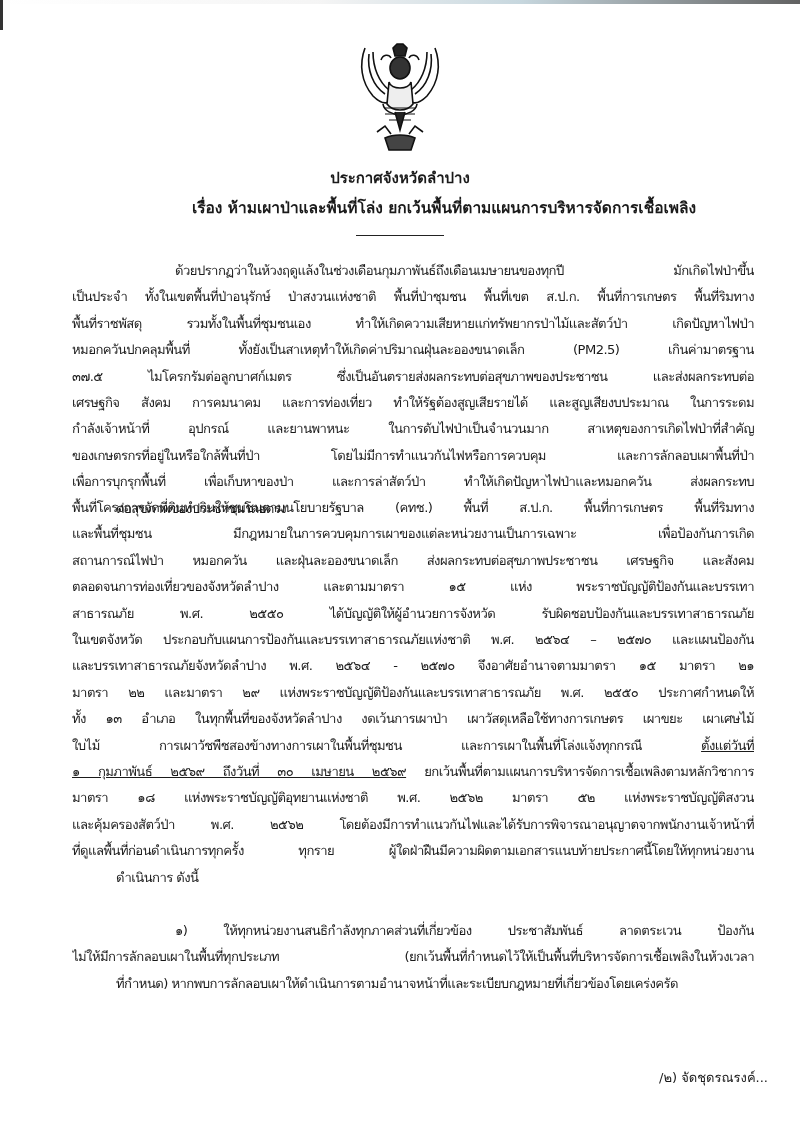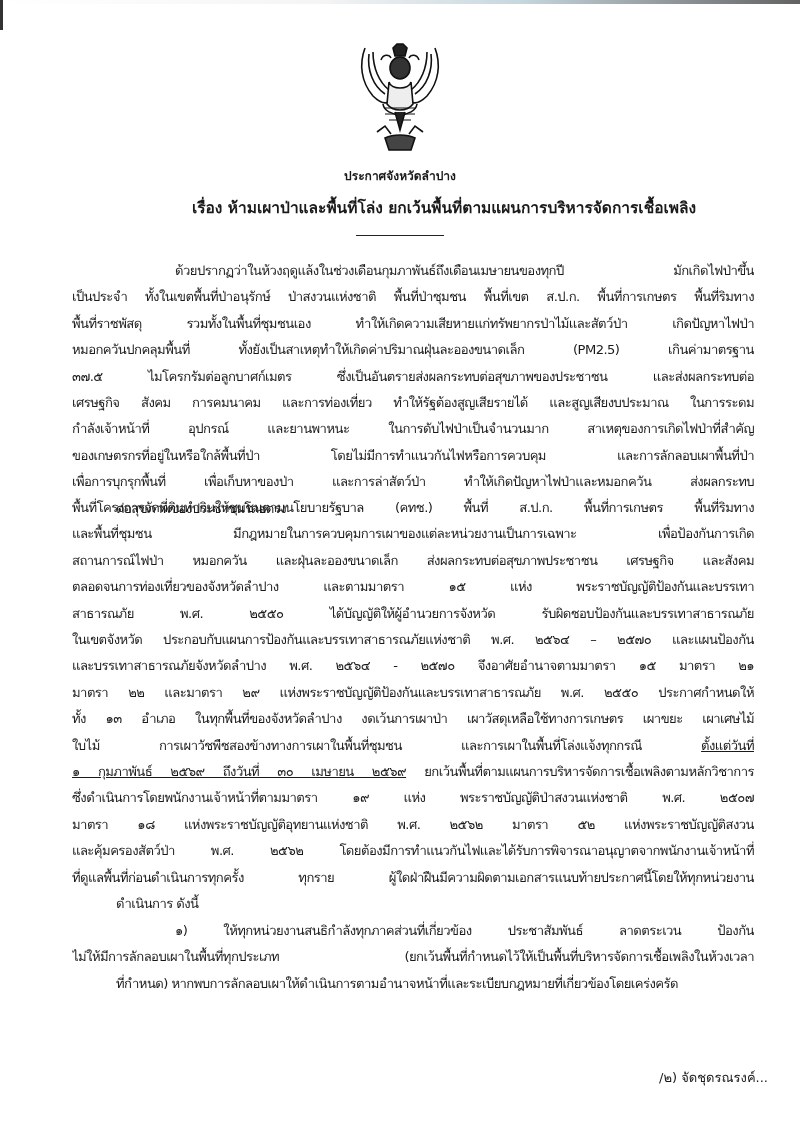--- a/index.html
+++ b/index.html
@@ -3,21 +3,21 @@
 <meta charset="utf-8">
 <style>
   html, body { margin: 0; padding: 0; background: #ffffff; }
   body { width: 800px; height: 1133px; position: relative; overflow: hidden;
          font-family: "DejaVu Sans", "Liberation Sans", sans-serif; color: #1a1a1a; }
   .scan-edge-top { position: absolute; left: 0; top: 0; width: 800px; height: 4px;
     background: linear-gradient(90deg, #ffffff 0%, #f2f2f2 40%, #b9cdd6 65%, #3a3a3a 100%); opacity: .8; }
   .scan-edge-left { position: absolute; left: 0; top: 0; width: 3px; height: 30px; background: #333; }
   .emblem { position: absolute; left: 355px; top: 42px; width: 90px; height: 112px; }
   .heading { position: absolute; left: 0; width: 800px; text-align: center; font-weight: bold; }
-  .h1 { top: 166px; font-size: 12px; }
+  .h1 { top: 166px; font-size: 15px; }
   .h2 { top: 195px; font-size: 15.5px; padding-left: 44px; }
   .rule { position: absolute; left: 356px; top: 235px; width: 88px; height: 1px; background: #222; }
   .body-text { position: absolute; left: 72px; width: 682px; font-size: 13.1px; line-height: 26.4px;
                letter-spacing: -0.55px; text-align: justify; }
   .body-text .line { display: block; white-space: nowrap; overflow: hidden; text-align-last: justify; text-align: justify; }
   .body-text .line.last { text-align-last: left; margin-left: 44px; }
   .body-text .indent { padding-left: 103px; }
   .u { font-weight: normal; text-decoration: underline; }
   .p1 { top: 258px; }
   .p2 { top: 495px; }
@@ -75,21 +75,20 @@
   <span class="line">และพื้นที่ชุมชน มีกฎหมายในการควบคุมการเผาของแต่ละหน่วยงานเป็นการเฉพาะ เพื่อป้องกันการเกิด</span>
   <span class="line">สถานการณ์ไฟป่า หมอกควัน และฝุ่นละอองขนาดเล็ก ส่งผลกระทบต่อสุขภาพประชาชน เศรษฐกิจ และสังคม</span>
   <span class="line">ตลอดจนการท่องเที่ยวของจังหวัดลำปาง และตามมาตรา ๑๕ แห่ง พระราชบัญญัติป้องกันและบรรเทา</span>
   <span class="line">สาธารณภัย พ.ศ. ๒๕๕๐ ได้บัญญัติให้ผู้อำนวยการจังหวัด รับผิดชอบป้องกันและบรรเทาสาธารณภัย</span>
   <span class="line">ในเขตจังหวัด ประกอบกับแผนการป้องกันและบรรเทาสาธารณภัยแห่งชาติ พ.ศ. ๒๕๖๔ – ๒๕๗๐ และแผนป้องกัน</span>
   <span class="line">และบรรเทาสาธารณภัยจังหวัดลำปาง พ.ศ. ๒๕๖๔ - ๒๕๗๐ จึงอาศัยอำนาจตามมาตรา ๑๕ มาตรา ๒๑</span>
   <span class="line">มาตรา ๒๒ และมาตรา ๒๙ แห่งพระราชบัญญัติป้องกันและบรรเทาสาธารณภัย พ.ศ. ๒๕๕๐ ประกาศกำหนดให้</span>
   <span class="line">ทั้ง ๑๓ อำเภอ ในทุกพื้นที่ของจังหวัดลำปาง งดเว้นการเผาป่า เผาวัสดุเหลือใช้ทางการเกษตร เผาขยะ เผาเศษไม้</span>
   <span class="line"><span>ใบไม้ การเผาวัชพืชสองข้างทางการเผาในพื้นที่ชุมชน และการเผาในพื้นที่โล่งแจ้งทุกกรณี</span> <span class="u">ตั้งแต่วันที่</span></span>
   <span class="line"><span class="u">๑ กุมภาพันธ์ ๒๕๖๙ ถึงวันที่ ๓๐ เมษายน ๒๕๖๙</span> <span>ยกเว้นพื้นที่ตามแผนการบริหารจัดการเชื้อเพลิงตามหลักวิชาการ</span></span>
-  <span class="line">ซึ่งดำเนินการโดยพนักงานเจ้าหน้าที่ตามมาตรา ๑๙ แห่ง พระราชบัญญัติป่าสงวนแห่งชาติ พ.ศ. ๒๕๐๗</span>
   <span class="line">มาตรา ๑๘ แห่งพระราชบัญญัติอุทยานแห่งชาติ พ.ศ. ๒๕๖๒ มาตรา ๕๒ แห่งพระราชบัญญัติสงวน</span>
   <span class="line">และคุ้มครองสัตว์ป่า พ.ศ. ๒๕๖๒ โดยต้องมีการทำแนวกันไฟและได้รับการพิจารณาอนุญาตจากพนักงานเจ้าหน้าที่</span>
   <span class="line">ที่ดูแลพื้นที่ก่อนดำเนินการทุกครั้ง ทุกราย ผู้ใดฝ่าฝืนมีความผิดตามเอกสารแนบท้ายประกาศนี้โดยให้ทุกหน่วยงาน</span>
   <span class="line last">ดำเนินการ ดังนี้</span>
 </div>
 
 <div class="body-text p3">
   <span class="line indent">๑) ให้ทุกหน่วยงานสนธิกำลังทุกภาคส่วนที่เกี่ยวข้อง ประชาสัมพันธ์ ลาดตระเวน ป้องกัน</span>
   <span class="line">ไม่ให้มีการลักลอบเผาในพื้นที่ทุกประเภท (ยกเว้นพื้นที่กำหนดไว้ให้เป็นพื้นที่บริหารจัดการเชื้อเพลิงในห้วงเวลา</span>
   <span class="line last">ที่กำหนด) หากพบการลักลอบเผาให้ดำเนินการตามอำนาจหน้าที่และระเบียบกฎหมายที่เกี่ยวข้องโดยเคร่งครัด</span>

